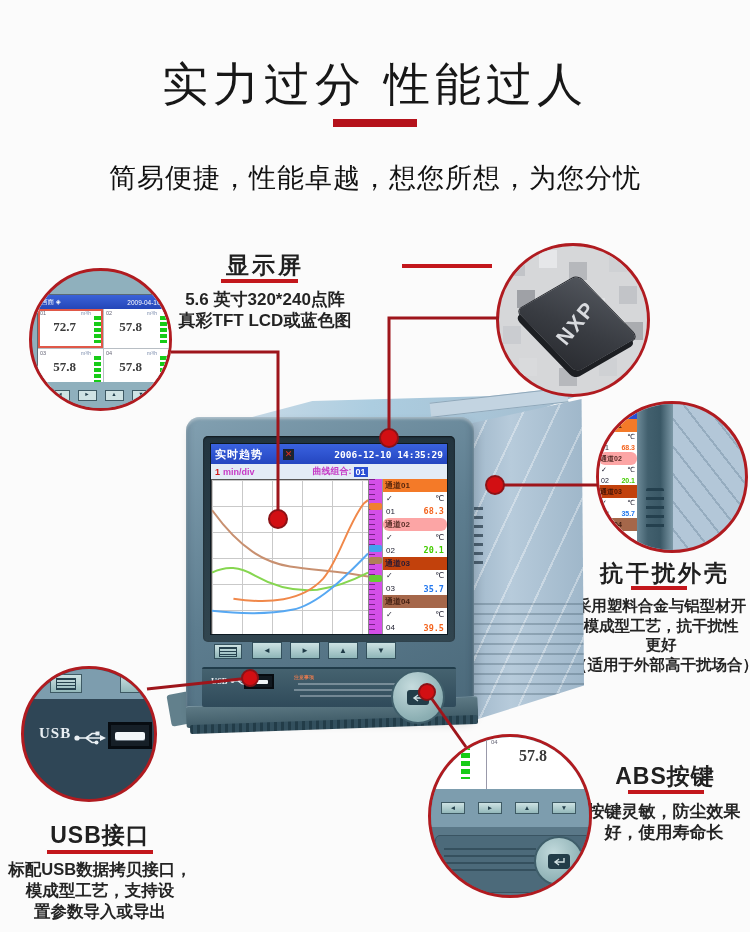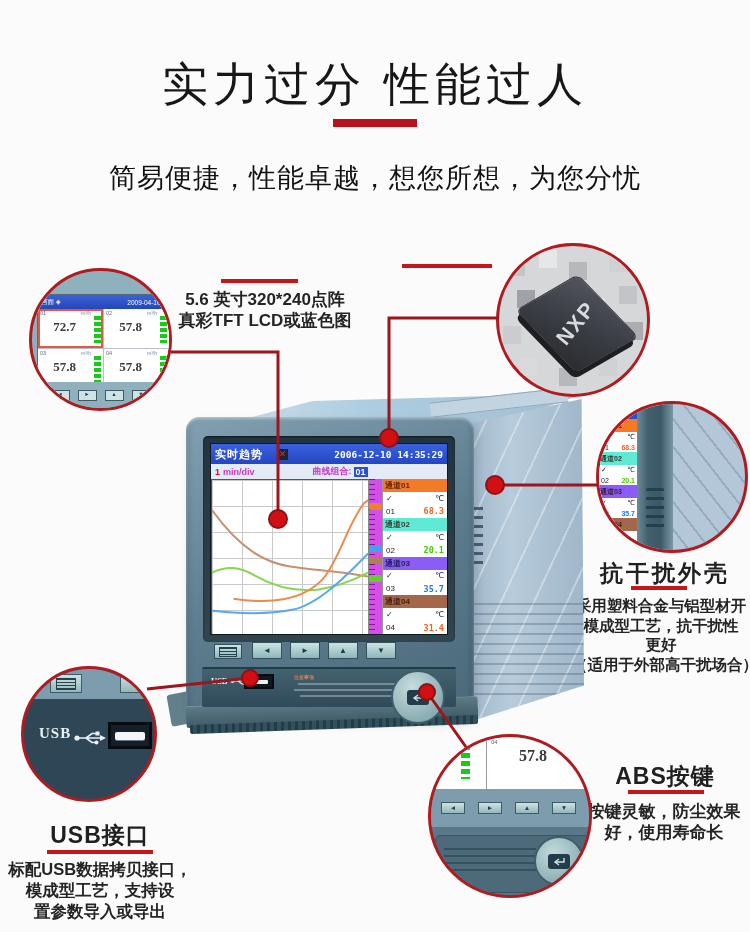--- a/index.html
+++ b/index.html
@@ -116,21 +116,21 @@
   .side-grooves{position:absolute;left:0;bottom:22px;width:100%;height:96px;
      background:repeating-linear-gradient(180deg,rgba(35,60,75,.25) 0 2px,rgba(0,0,0,0) 2px 10px);}
   .side-vent{position:absolute;left:6px;top:108px;width:15px;height:62px;
      background:repeating-linear-gradient(180deg,rgba(25,45,60,.65) 0 3px,rgba(0,0,0,0) 3px 9px);}
   .dev-front{left:186px;top:417px;width:288px;height:303px;border-radius:14px;z-index:10;
      background:linear-gradient(155deg,#82a0b1 0%,#5d7d8f 50%,#4a6879 100%);
      box-shadow:inset 0 2px 3px rgba(255,255,255,.4),inset 0 -5px 9px rgba(5,20,35,.3),3px 5px 10px rgba(0,0,0,.12);}
   .screen-frame{left:203px;top:436px;width:252px;height:206px;border-radius:5px;z-index:11;
      background:linear-gradient(#22343f,#31454f);box-shadow:inset 0 1px 2px rgba(0,0,0,.6);}
   .screen{left:210px;top:443px;width:238px;height:192px;background:#fff;border:1px solid #0d1a22;z-index:12;box-sizing:border-box;}
-  .scr-head{height:20px;background:linear-gradient(#3a62e0,#2446c0);display:flex;align-items:center;color:#fff;padding:0 4px;}
+  .scr-head{height:20px;background:linear-gradient(#3a62e0,#2446c0);display:flex;align-items:center;color:#fff;padding:0 4px;gap:6px;}
   .scr-title{font-size:11px;font-weight:bold;letter-spacing:1px;}
   .alarm-ic{width:11px;height:11px;background:#1c2430;color:#e03020;font-size:9px;font-weight:bold;line-height:11px;text-align:center;margin-left:14px;}
   .scr-time{margin-left:auto;font-family:"DejaVu Sans Mono","Liberation Mono",monospace;font-size:9.5px;font-weight:bold;}
   .scr-sub{height:15px;background:#e3ecf6;display:flex;align-items:center;font-size:9px;padding:0 4px;}
   .iv-num{color:#d01818;font-weight:bold;}
   .iv-unit{color:#c63ac6;margin-left:3px;font-weight:bold;}
   .curve-lab{color:#c63ac6;font-weight:bold;margin-left:58px;}
   .curve-val{background:#2a4fd4;color:#fff;padding:0 2px;margin-left:2px;font-weight:bold;}
   .scr-body{display:flex;height:155px;}
   .trend{position:relative;flex:1;border-right:1px solid #888;box-sizing:border-box;
@@ -139,21 +139,21 @@
   .scale{position:relative;width:13px;background:#d44fe8;}
   .scale-ticks{position:absolute;left:0;top:0;width:6px;height:100%;
      background:repeating-linear-gradient(180deg,#7a1f8a 0 1px,rgba(0,0,0,0) 1px 5px);}
   .mark{position:absolute;left:0;width:13px;height:7px;border-radius:2px;}
   .chan-col{width:65px;display:flex;flex-direction:column;background:#fff;border-left:1px solid #999;box-sizing:border-box;}
   .ch-block{flex:1;display:flex;flex-direction:column;}
   .ch-head{height:13px;font-size:8px;font-weight:bold;color:rgba(45,15,5,.8);display:flex;align-items:center;padding-left:2px;overflow:hidden;white-space:nowrap;}
   .ch-head.c3{color:rgba(10,20,60,.85);}
   .ch-row{flex:1;display:flex;justify-content:space-between;align-items:center;font-size:8px;color:#223;padding:0 3px;}
   .ch-val{font-weight:bold;font-size:8.5px;font-family:"DejaVu Sans Mono","Liberation Mono",monospace;}
-  .bg1{background:#f47a28;} .bg2{background:#5eead4;} .bg3{background:#8b5cf6;} .bg4{background:#a5674a;}
+  .bg1{background:#f47a28;} .bg2{background:#fca5a5;border-radius:6px;} .bg3{background:#c2410c;} .bg4{background:#a5674a;}
   .v1{color:#f4641e;} .v2{color:#44cc00;} .v3{color:#2277ee;} .v4{color:#f4641e;}
 
   .dev-key{z-index:13;background:linear-gradient(#cde2e3,#8fb6b8);border:1px solid #33505c;box-sizing:border-box;
            display:flex;align-items:center;justify-content:center;color:#1e3a46;}
   .key-sm{left:214px;top:644px;width:28px;height:15px;}
   .key-a{width:30px;height:17px;top:642px;font-size:8px;line-height:1;}
   .dark-panel{left:202px;top:667px;width:254px;height:40px;z-index:12;border-radius:2px;
      background:linear-gradient(#45626f,#2f4a5a);border-top:2px solid #203c4a;box-sizing:border-box;}
   .usb-tag{position:absolute;left:9px;top:7px;color:#e8eef2;font-family:"Liberation Serif","DejaVu Serif",serif;
            font-size:8.5px;font-weight:bold;display:flex;align-items:center;gap:2px;}
@@ -253,21 +253,21 @@
             </div>
         </div>
         <div class="ch-block">
           <div class="ch-head bg4">通道04</div>
           <div class="ch-row">
               <span>✓</span>
               <span>℃</span>
             </div>
           <div class="ch-row">
               <span>04</span>
-              <span class="ch-val v4">31.4</span>
+              <span class="ch-val v4">39.5</span>
             </div>
         </div>
       </div>
     </div>
   </div>
 
   <div class="abs dev-key key-sm">
       <span class="grid-ic" style="width:16px;height:8px;"></span>
     </div>
   <div class="abs dev-key key-a" style="left:252px;">
@@ -441,20 +441,21 @@
       <div class="abs-round">
         <div class="enter-pad">
           <svg width="14" height="9">
               <path d="M12 1 v4 H4 M7 2 L3 5 L7 8" stroke="#cfe0e2" stroke-width="1.4" fill="none"></path>
             </svg>
         </div>
       </div>
     </div>
   </div>
 
+  <div class="abs co-label" style="left:190px;top:250px;width:150px;">显示屏</div>
   <div class="abs co-underline" style="left:221px;top:279px;width:77px;"></div>
   <div class="abs co-desc" style="left:165px;top:289px;width:200px;font-size:17px;">
     <div>5.6 英寸320*240点阵</div>
     <div>真彩TFT LCD或蓝色图</div>
   </div>
 
   <div class="abs co-underline" style="left:402px;top:264px;width:90px;"></div>
   <div class="abs co-desc" style="left:362px;top:272px;width:170px;font-size:17px;">
   </div>
 

